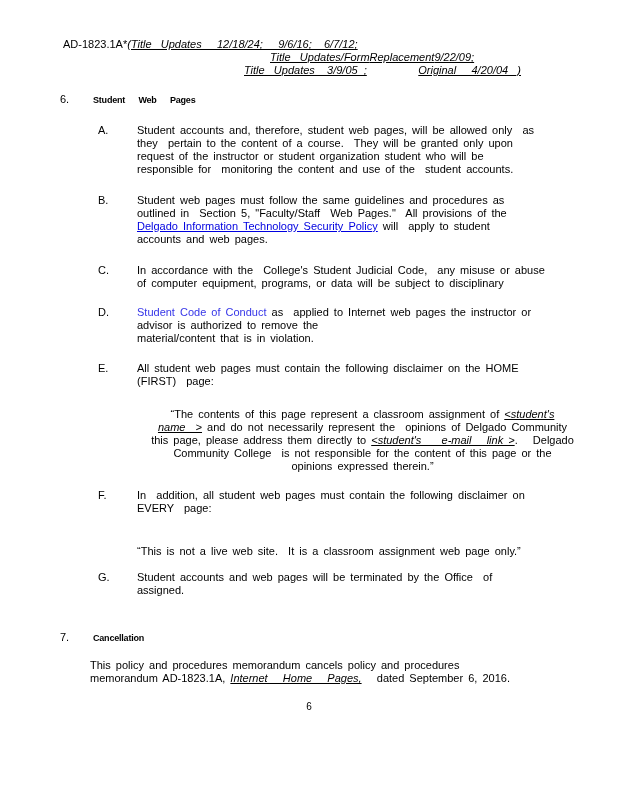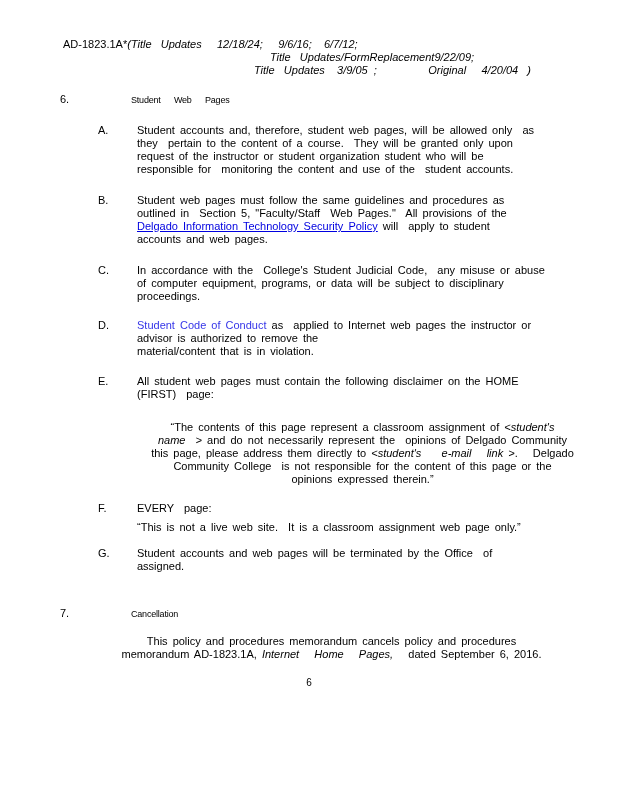--- a/index.html
+++ b/index.html
@@ -5,39 +5,39 @@
   html,body{margin:0;padding:0;background:#ffffff;}
   body{width:618px;height:800px;font-family:"Liberation Sans",sans-serif;
        font-size:11px;line-height:13px;color:#000;}
   .page{position:relative;width:618px;height:800px;background:#fff;overflow:hidden;}
 
   
   .hdr{position:absolute;top:38px;left:0;width:618px;height:40px;}
   .hline{position:absolute;white-space:pre;}
   .l1{left:63px;top:0;}
   .l2{left:270px;top:13px;width:244px;display:flex;justify-content:flex-start;}
-  .l3{left:254px;top:26px;width:277px;display:flex;justify-content:space-between;}
-  .it{font-style:italic;}
+  .l3{left:244px;top:26px;width:277px;display:flex;justify-content:space-between;}
+  .it{font-style:italic;text-decoration:underline;}
 
   
   .content{position:absolute;top:93px;left:0;width:618px;}
   .sec-head{margin-left:60px;display:flex;align-items:baseline;}
   .sec-head .num{width:33px;flex:0 0 33px;}
-  .sec-head .ttl{font-weight:normal;font-size:9px;word-spacing:11px;letter-spacing:-0.2px;margin-left:38px;}
+  .sec-head .ttl{font-weight:bold;font-size:9px;word-spacing:11px;letter-spacing:-0.2px;}
 
   .item{display:grid;grid-template-columns:39px 1fr;margin-left:98px;margin-right:30px;}
   .letter{grid-column:1;}
   .ibody{grid-column:2;}
   .ln{margin:0;white-space:pre;word-spacing:2px;}
   .sub{margin:0;}
 
   .lnk{color:#0000e0;text-decoration:underline;cursor:pointer;}
   .lnk2{color:#3535e8;text-decoration:none;cursor:pointer;text-align:center;}
 
-  .cancel-para{margin-left:45px;margin-top:14px;text-align:center;}
+  .cancel-para{margin-left:90px;margin-top:14px;}
   .pagenum{margin-top:15px;text-align:center;font-size:10px;}
 </style>
 </head>
 <body>
 
 <div class="page">
 
   <div class="hdr">
     <div class="hline l1"><span>AD-1823.1A*</span><span class="it">(Title   Updates     12/18/24;     9/6/16;    6/7/12;</span></div>
     <div class="hline l2 it">
@@ -76,21 +76,20 @@
         <p class="ln"><a class="lnk">Delgado Information Technology Security Policy</a><span> will  apply to student</span></p>
         <p class="ln">accounts and web pages.</p>
       </div>
     </div>
 
     <div class="item" style="margin-top:18px;">
       <span class="letter">C.</span>
       <div class="ibody">
         <p class="ln">In accordance with the  College's Student Judicial Code,  any misuse or abuse</p>
         <p class="ln">of computer equipment, programs, or data will be subject to disciplinary</p>
-        <p class="ln">proceedings.</p>
       </div>
     </div>
 
     <div class="item" style="margin-top:16px;">
       <span class="letter">D.</span>
       <div class="ibody">
         <p class="ln"><a class="lnk2">Student Code of Conduct</a><span> as  applied to Internet web pages the instructor or</span></p>
         <p class="ln">advisor is authorized to remove the</p>
         <p class="ln">material/content that is in violation.</p>
       </div>
@@ -107,22 +106,23 @@
           <p class="ln"><span>this page, please address them directly to </span><span class="it">&lt;student's    e-mail   link &gt;</span><span>.   Delgado</span></p>
           <p class="ln">Community College  is not responsible for the content of this page or the</p>
           <p class="ln">opinions expressed therein.”</p>
         </div>
       </div>
     </div>
 
     <div class="item" style="margin-top:16px;">
       <span class="letter">F.</span>
       <div class="ibody">
+        <p class="ln">In  addition, all student web pages must contain the following disclaimer on</p>
         <p class="ln">EVERY  page:</p>
-        <p class="ln" style="margin-top:6px;">“This is not a live web site.  It is a classroom assignment web page only.”</p>
+        <p class="ln" style="margin-top:30px;">“This is not a live web site.  It is a classroom assignment web page only.”</p>
       </div>
     </div>
 
     <div class="item" style="margin-top:13px;">
       <span class="letter">G.</span>
       <div class="ibody">
         <p class="ln">Student accounts and web pages will be terminated by the Office  of</p>
         <p class="ln">assigned.</p>
       </div>
     </div>

